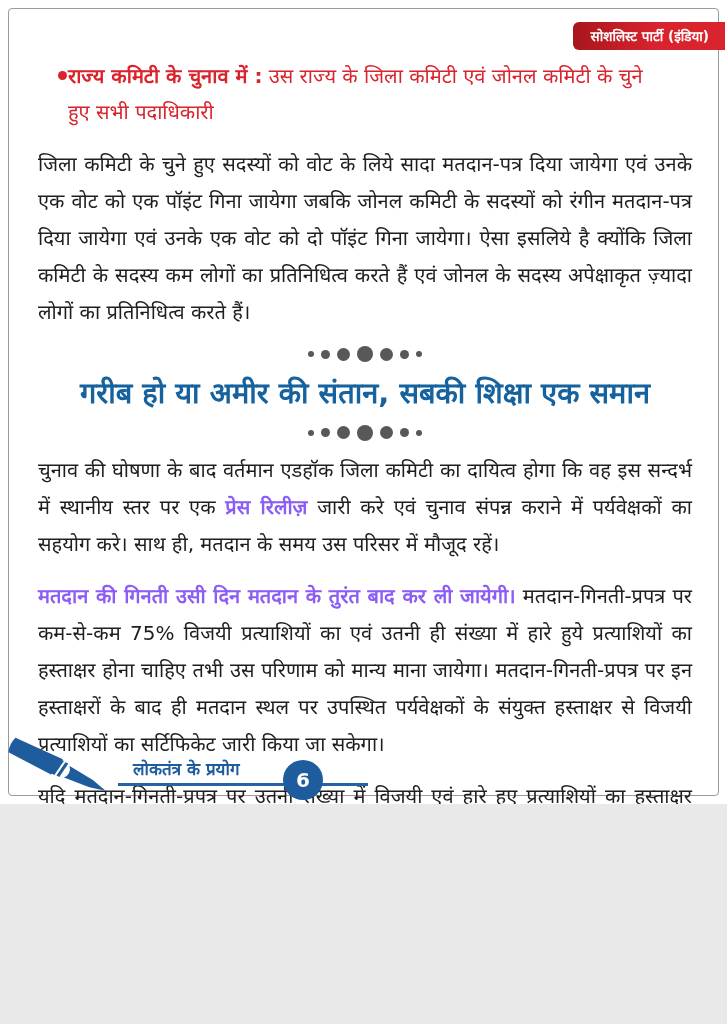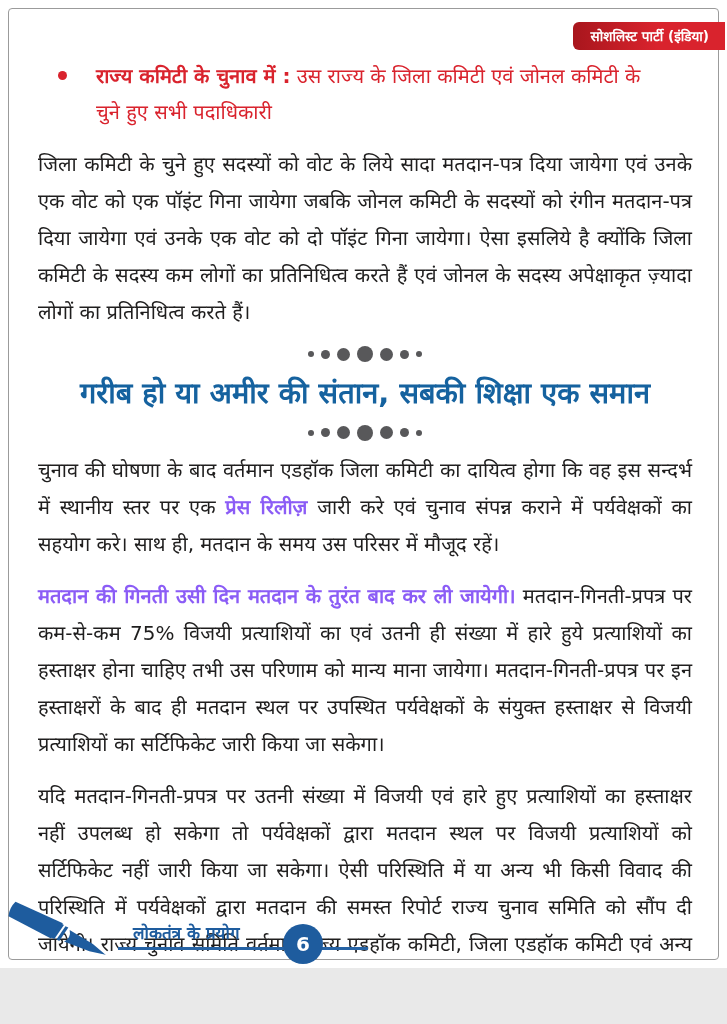--- a/index.html
+++ b/index.html
@@ -1,18 +1,18 @@
 <!DOCTYPE html>
 <html lang="hi"><head>
 <meta charset="utf-8">
 <style>
   html,body{margin:0;padding:0;background:#e9e9e9;}
   .page{
     position:relative;
-    width:727px;height:968px;
+    width:727px;height:804px;
     background:#ffffff;
     overflow:hidden;
     font-family:"DejaVu Sans","Liberation Sans",sans-serif;
   }
   .page-border{
     position:absolute;
     left:8px;top:8px;right:8px;bottom:8px;
     border:1.5px solid #9b9b9b;
     border-radius:4px;
     pointer-events:none;
@@ -36,21 +36,21 @@
     color:#1f1e1e;
   }
   .para{
     font-size:20px;
     line-height:1.85;
     text-align:justify;
     margin:0 0 15px 0;
   }
   .bullet-block{
     display:flex;
-    gap:29px;
+    gap:1px;
     padding-left:20px;
     padding-right:30px;
     margin:2px 0 16px 0;
     color:#d9232d;
     font-size:20px;
     line-height:1.8;
     text-align:left;
   }
   .bullet-dot{
     flex:none;

